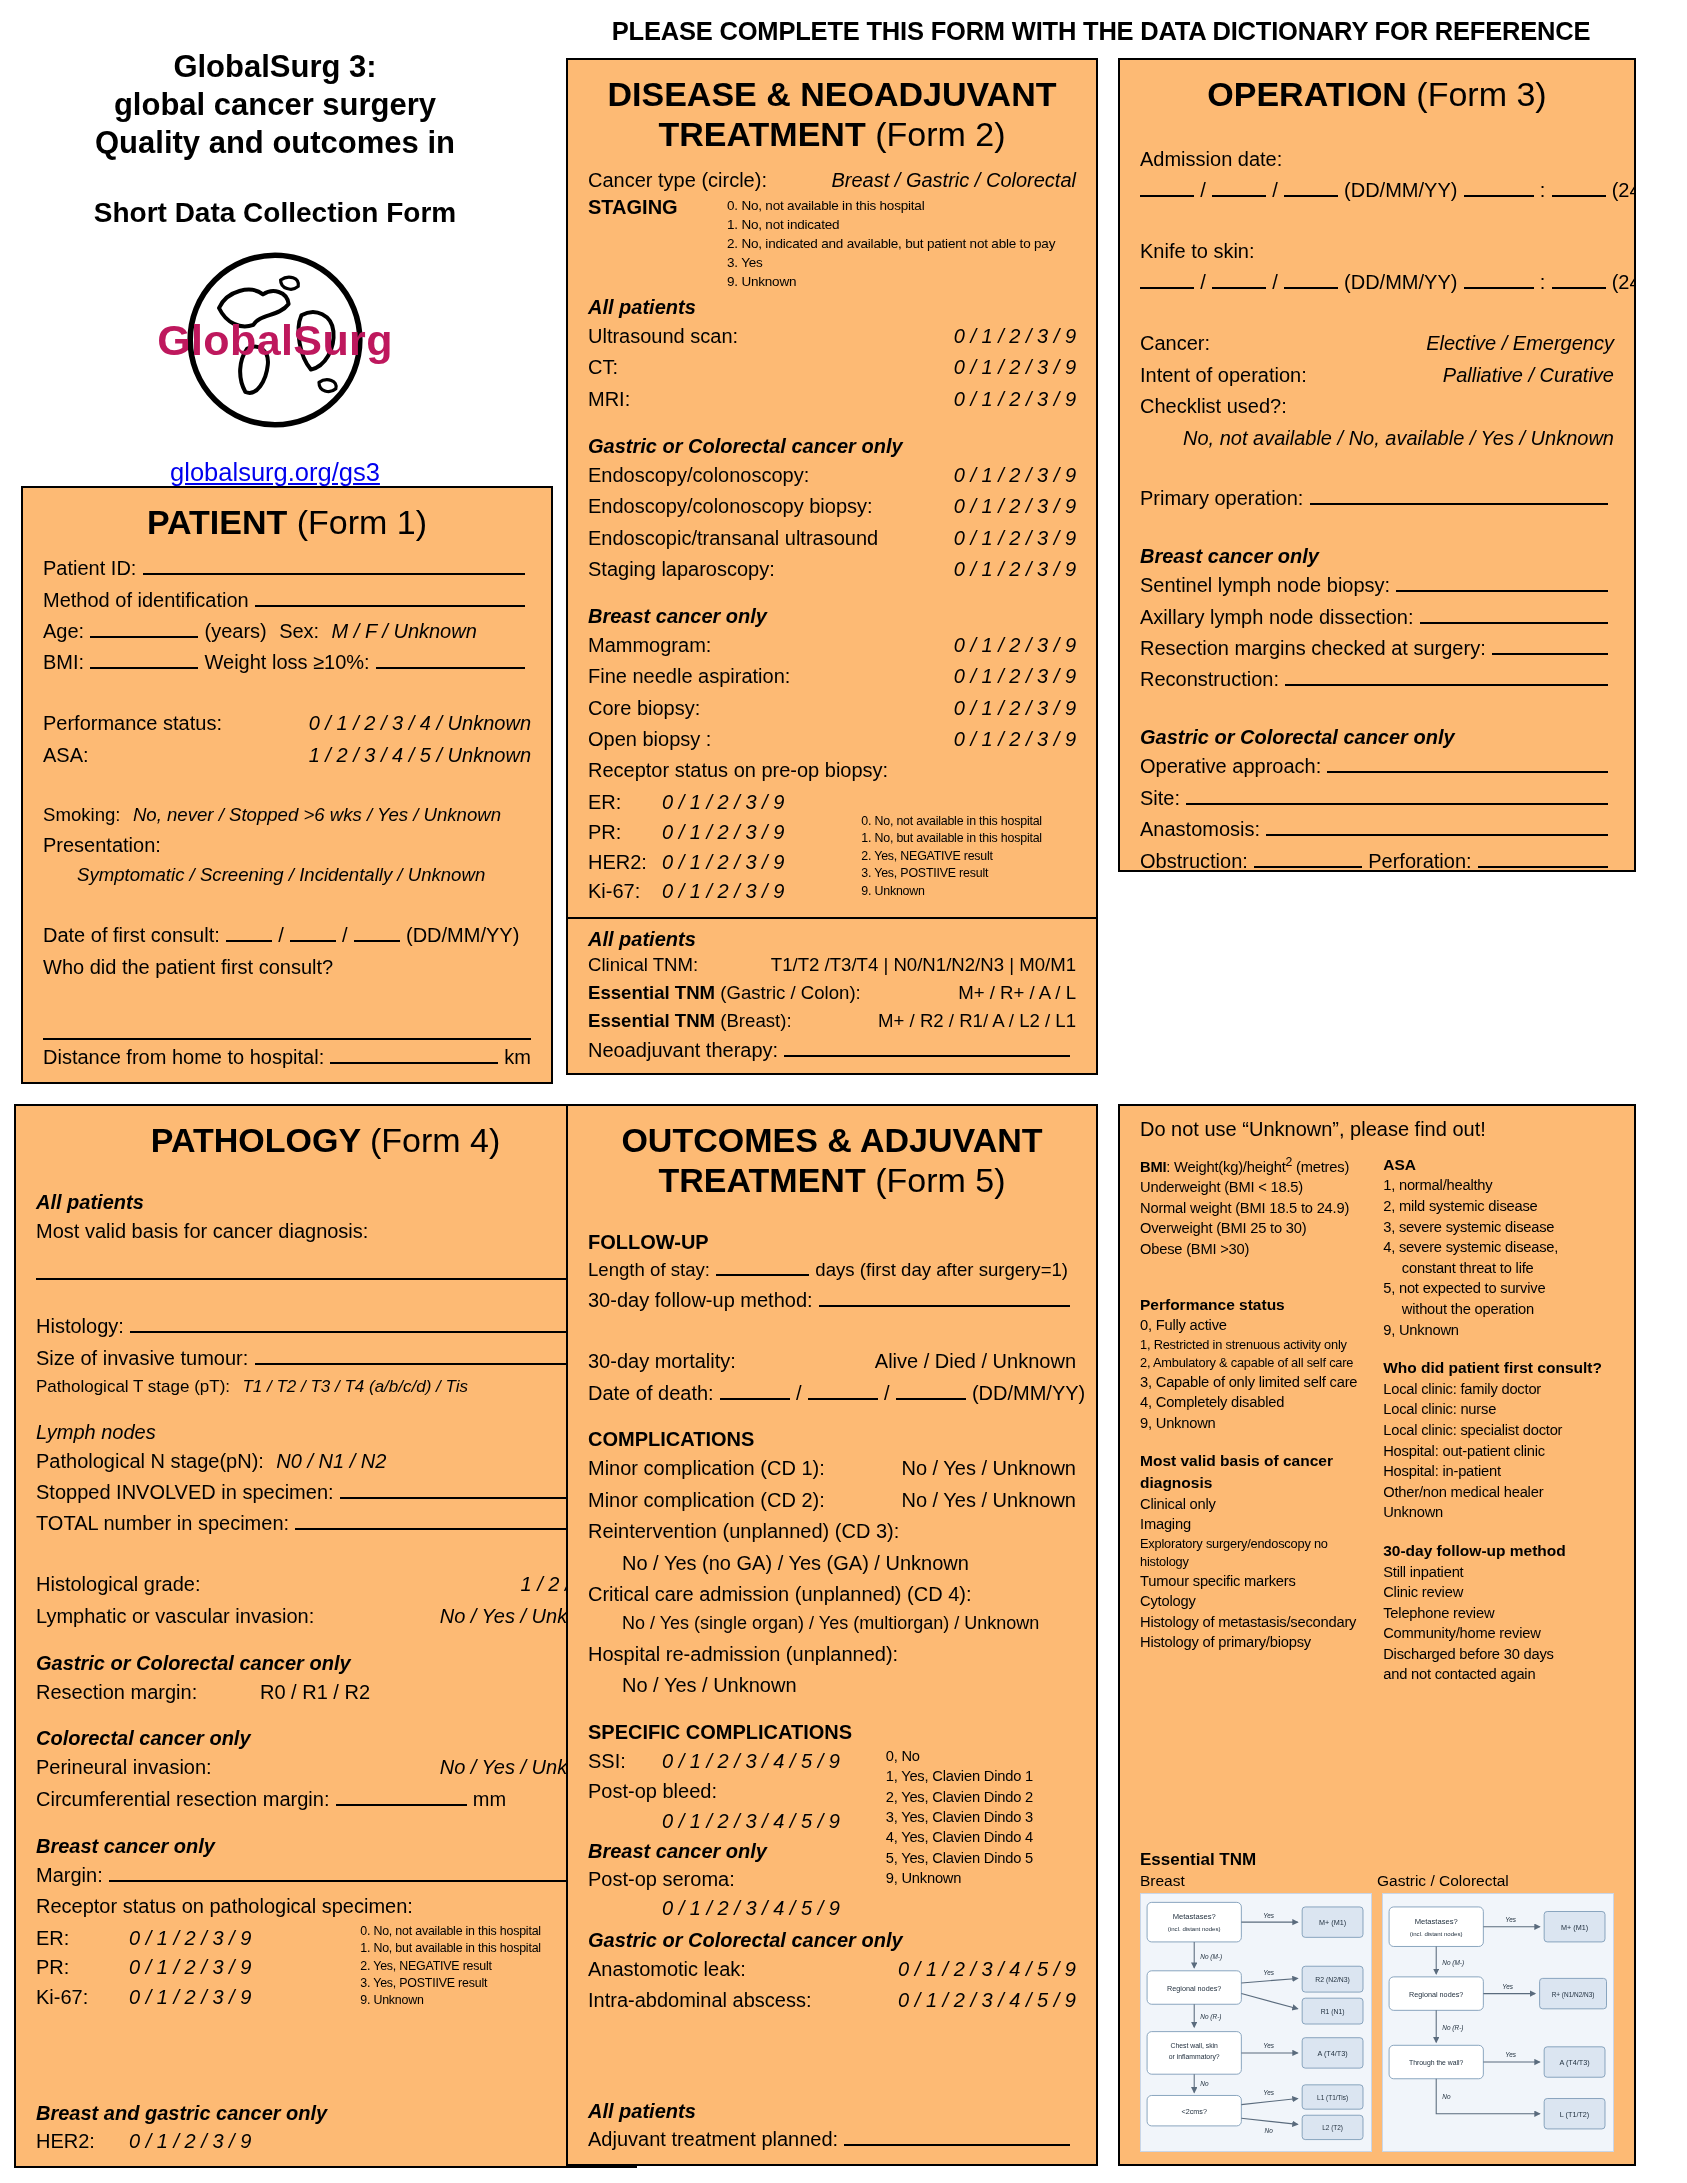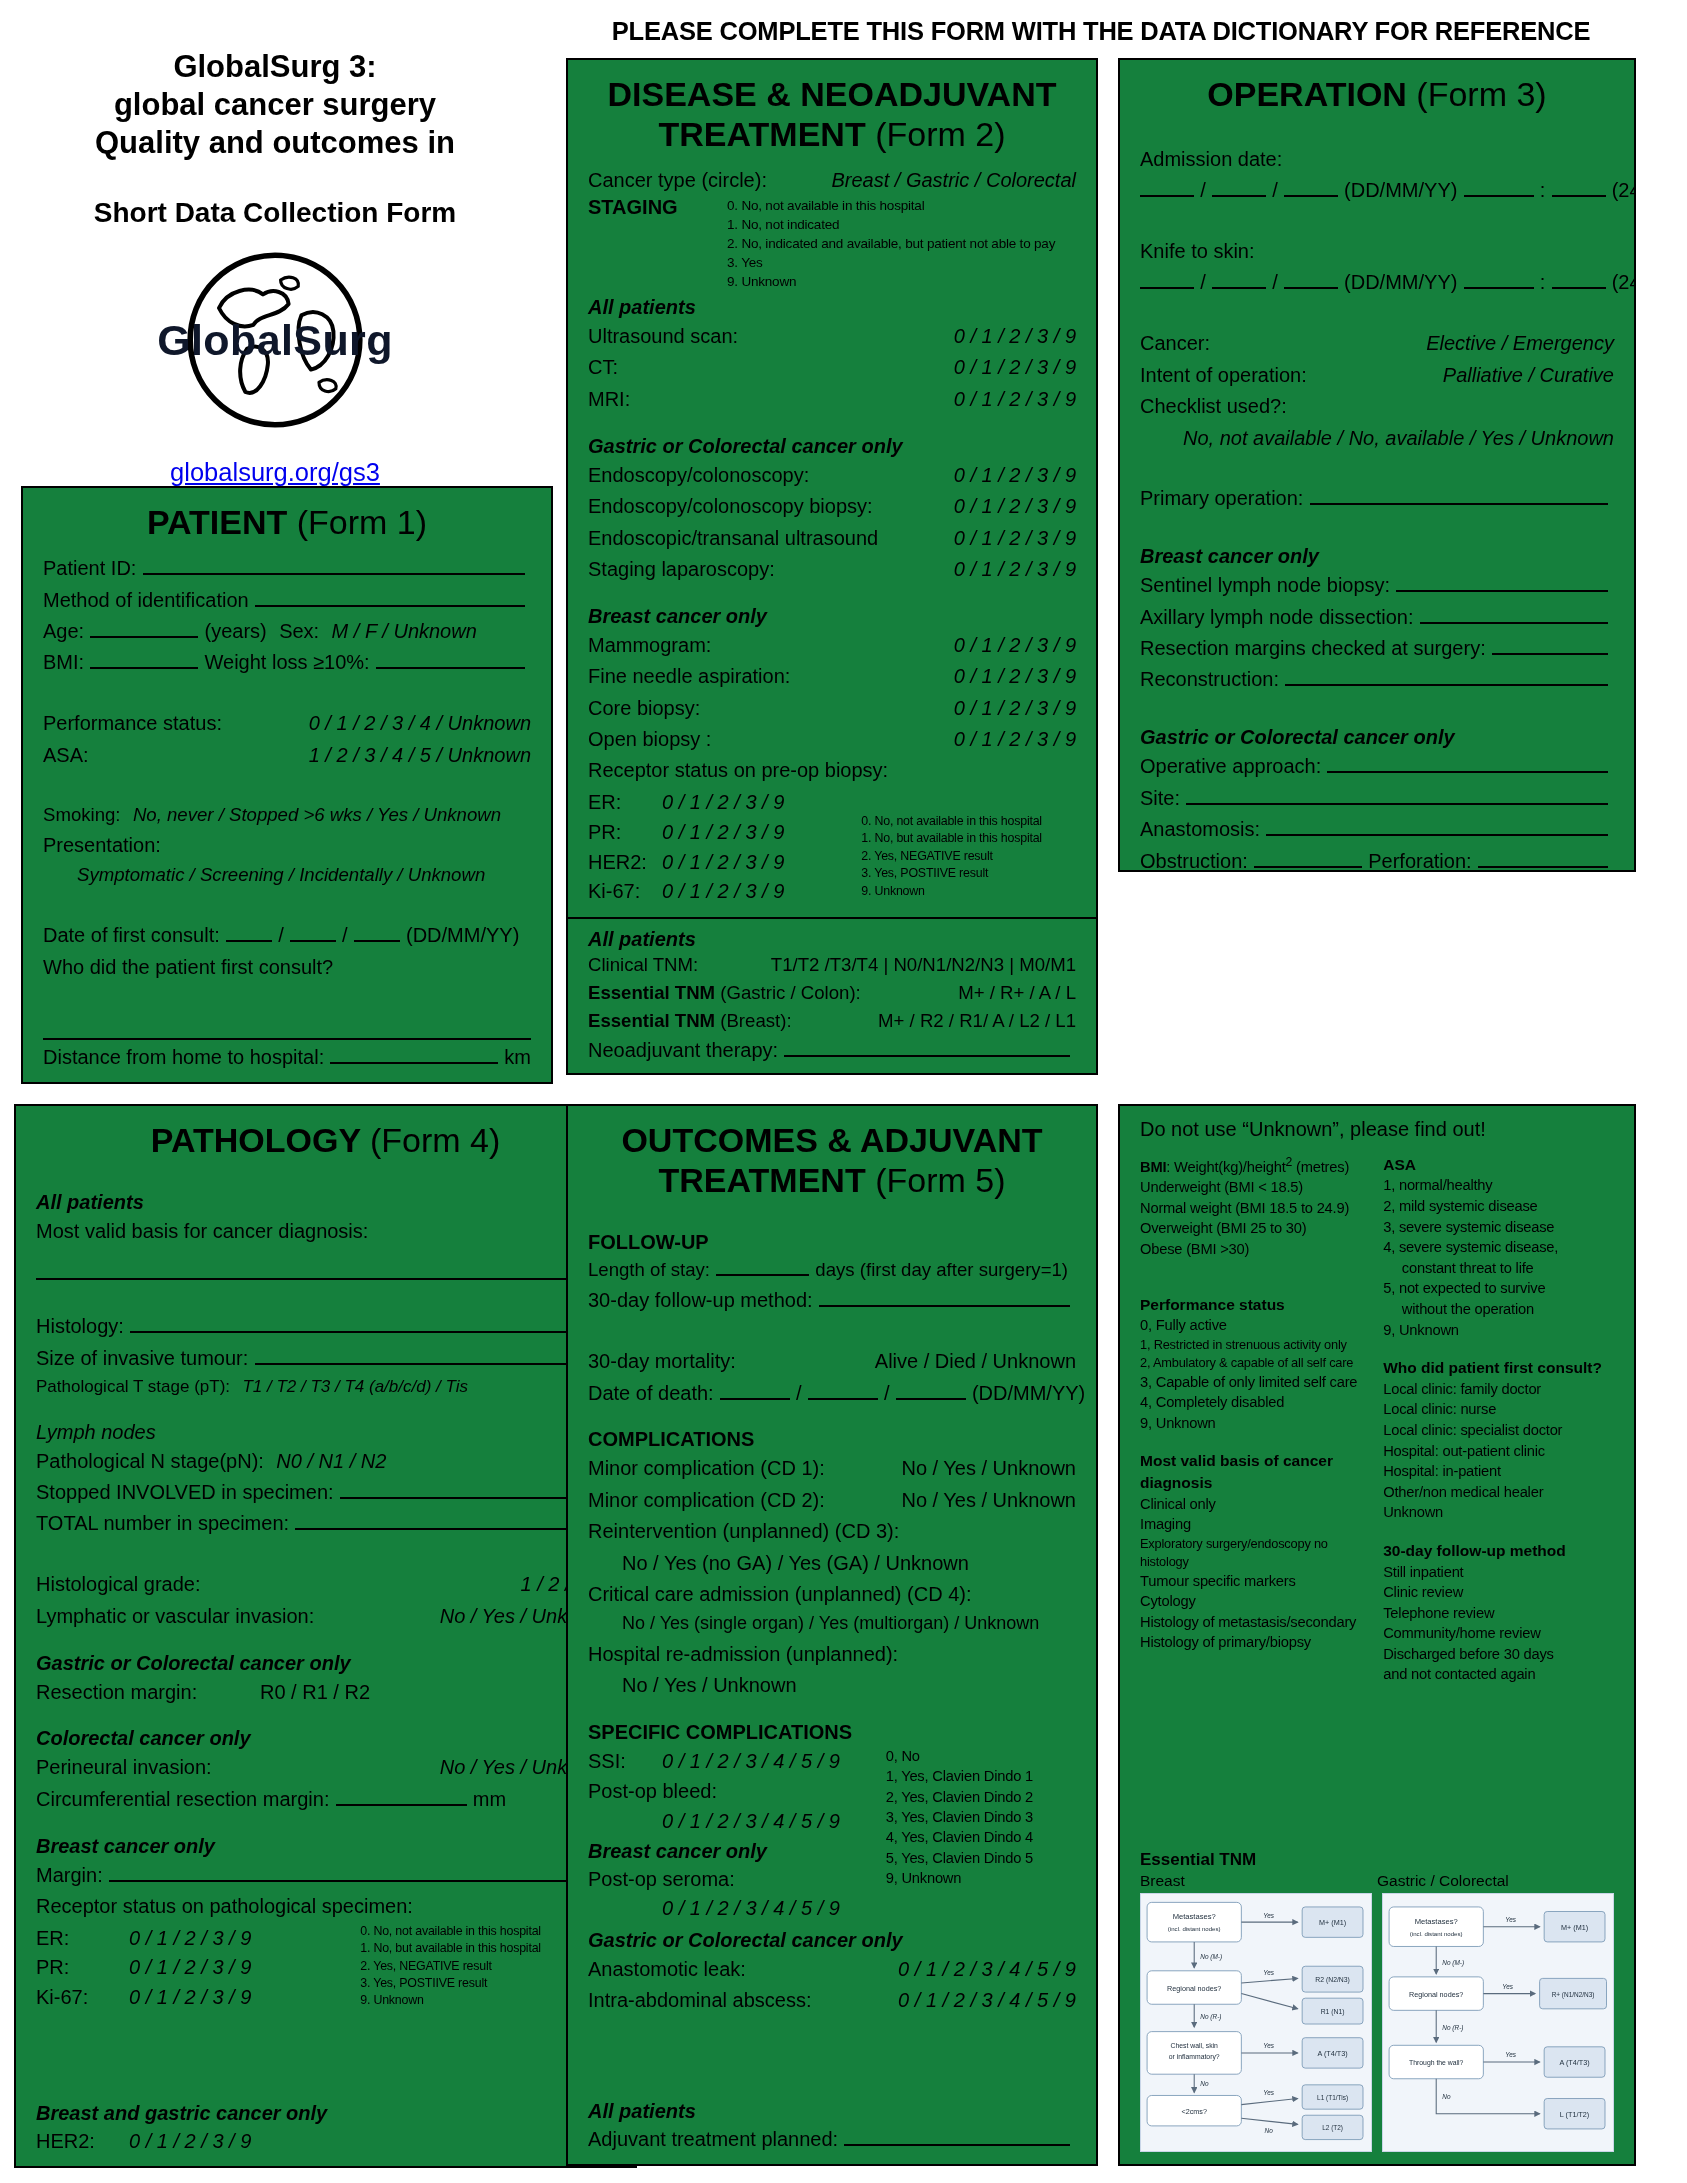--- a/index.html
+++ b/index.html
@@ -10,21 +10,21 @@
   
   .brand{position:absolute;left:23px;top:48px;width:504px;text-align:center;}
   .brand .t{font-size:31px;font-weight:bold;line-height:1.22;}
   .brand .sub{font-size:28px;font-weight:bold;margin-top:36px;}
   .logo{position:relative;width:504px;height:193px;margin-top:18.6px;}
   .logo svg{display:block;margin:0 auto;}
   .logo-text{position:absolute;left:50%;top:68px;transform:translateX(-50%);
              font-size:43px;font-weight:bold;letter-spacing:0.4px;white-space:nowrap;}
   .link{display:inline-block;margin-top:17px;font-size:25.5px;text-decoration:underline;}
   
-  .box{position:absolute;border:2.3px solid #000;box-sizing:border-box;background:#15803d;
+  .box{position:absolute;border:2.3px solid #000;box-sizing:border-box;background:#fdba74;
        padding:9.3px 20px;display:flex;flex-direction:column;overflow:hidden;}
   #box-patient{left:21px;top:486px;width:532px;height:598px;}
   #box-disease{left:566px;top:58px;width:532px;height:1017px;}
   #box-operation{left:1118px;top:58px;width:518px;height:814px;}
   #box-pathology{left:14px;top:1104px;width:623px;height:1064px;}
   #box-outcomes{left:566px;top:1104px;width:532px;height:1062px;}
   #box-notes{left:1118px;top:1104px;width:518px;height:1062px;padding:12.4px 20px;}
   .box-title{text-align:center;font-size:34px;font-weight:bold;margin:4.6px 0 10.8px;line-height:1.18;}
   .box-title .nrm{font-weight:normal;}
   
@@ -88,21 +88,21 @@
     <div class="sub">Short Data Collection Form</div>
     <div class="logo">
       <svg width="184" height="184" viewBox="0 0 230 230">
         <circle cx="115" cy="115" r="106" fill="#fff" stroke="#000" stroke-width="7"></circle>
         <path d="M45,75 C55,53 85,46 100,58 C112,50 130,54 132,70 C120,86 96,82 88,96 C72,102 54,94 45,75 Z" fill="#fff" stroke="#000" stroke-width="5" stroke-linejoin="round"></path>
         <path d="M122,40 C132,33 146,37 144,48 C136,55 122,51 122,40 Z" fill="#fff" stroke="#000" stroke-width="4" stroke-linejoin="round"></path>
         <path d="M80,126 C94,118 108,128 106,146 C104,166 92,186 78,180 C68,162 70,140 80,126 Z" fill="#fff" stroke="#000" stroke-width="5" stroke-linejoin="round"></path>
         <path d="M148,84 C166,74 186,84 188,104 C190,126 178,148 160,152 C146,136 140,102 148,84 Z" fill="#fff" stroke="#000" stroke-width="5" stroke-linejoin="round"></path>
         <path d="M170,168 C180,161 194,166 191,176 C183,183 170,179 170,168 Z" fill="#fff" stroke="#000" stroke-width="4" stroke-linejoin="round"></path>
       </svg>
-      <div class="logo-text" style="color:#0f172a;">GlobalSurg</div>
+      <div class="logo-text" style="color:#be185d;">GlobalSurg</div>
     </div>
     <a class="link" href="#" style="color:#0000ee;">globalsurg.org/gs3</a>
   </div>
 
   <div class="box" id="box-patient">
     <div class="box-title">
       <span>PATIENT</span>
       <span class="nrm"> </span><span class="nrm">(Form 1)</span>
     </div>
     <div class="row">

